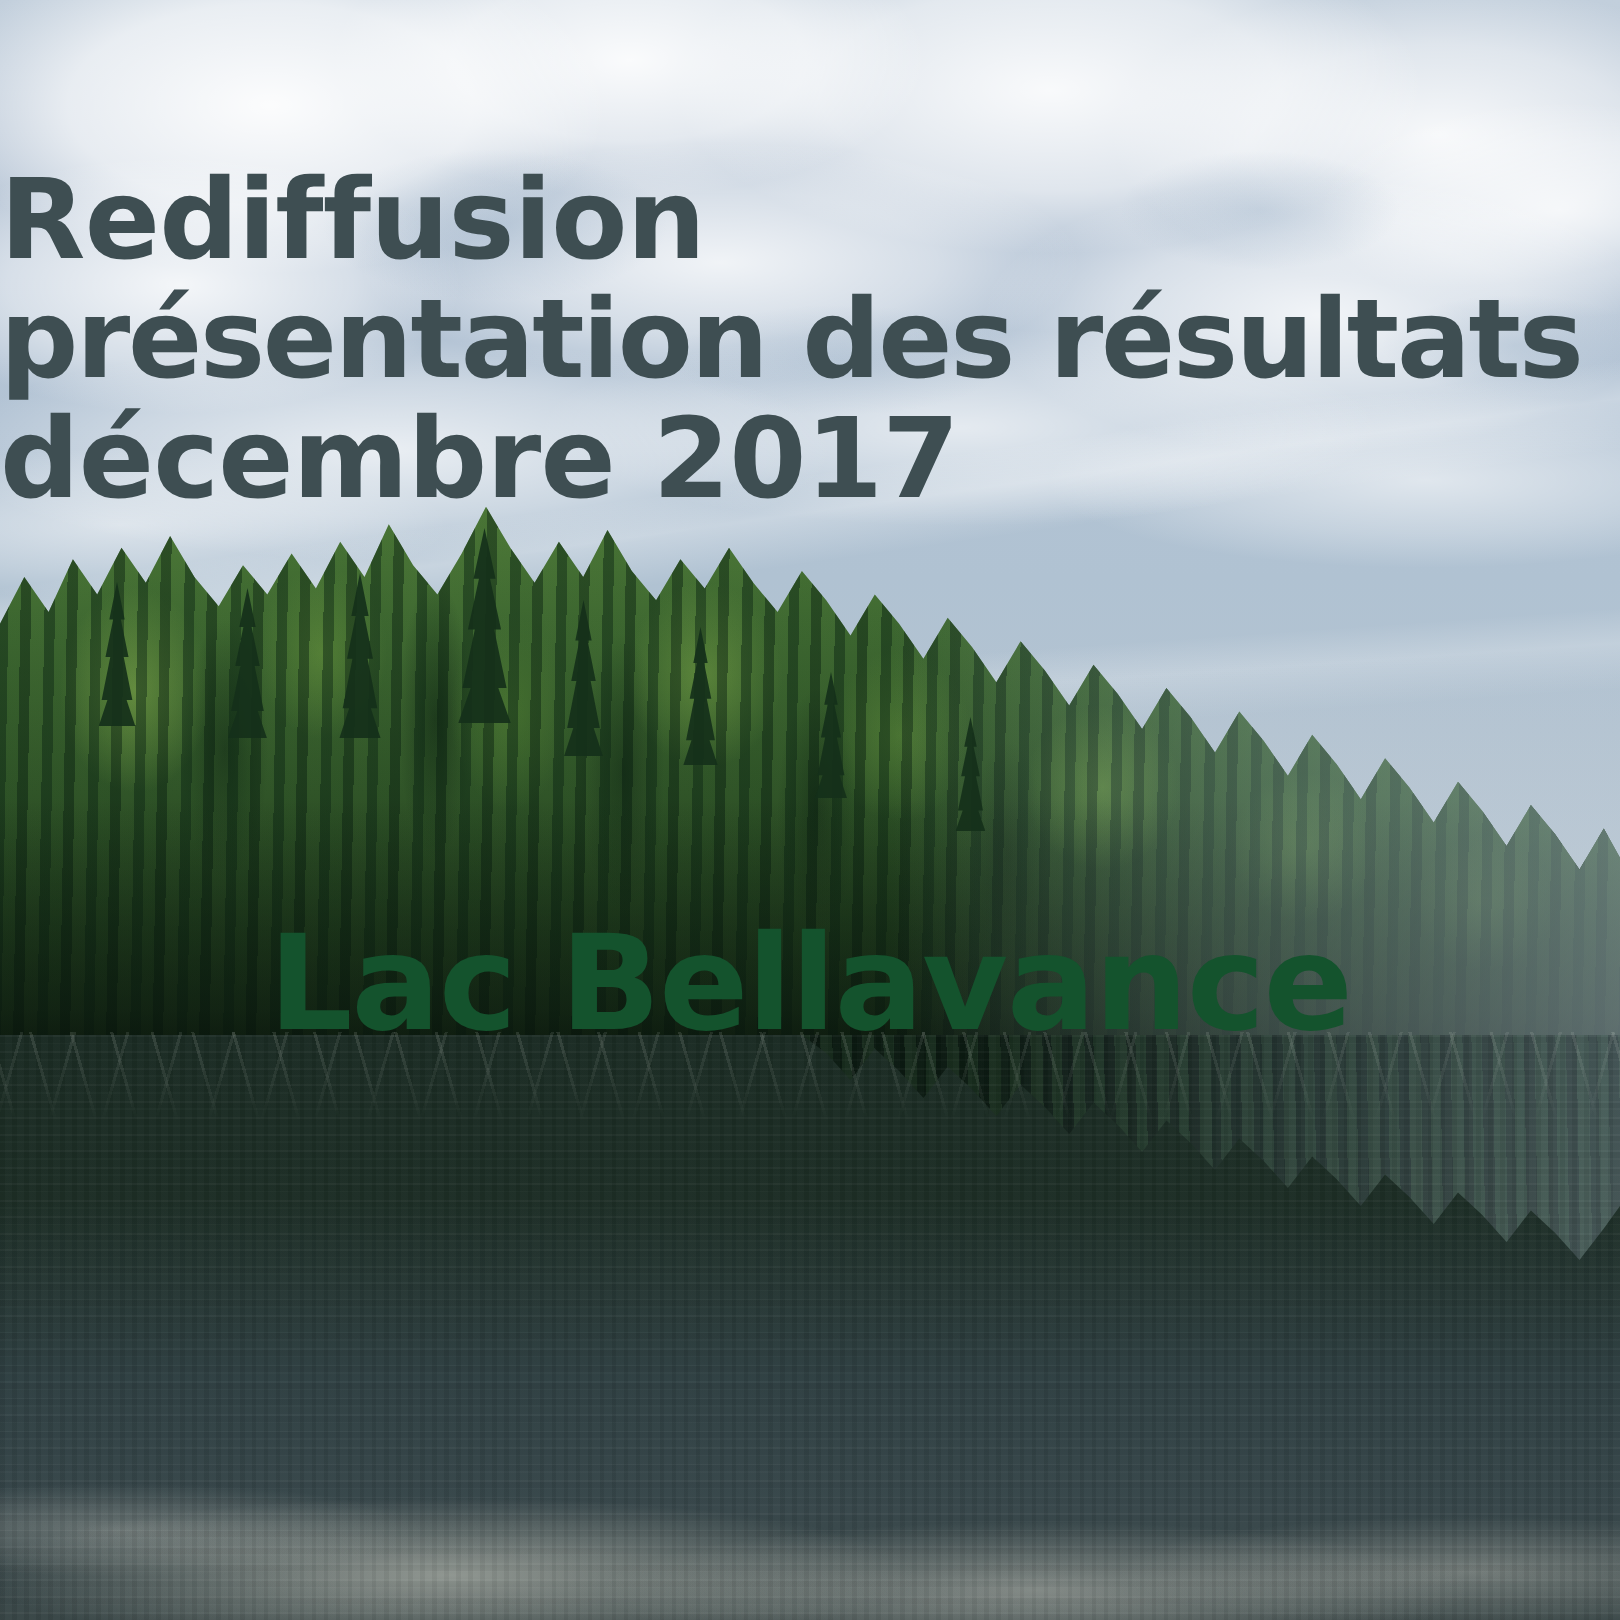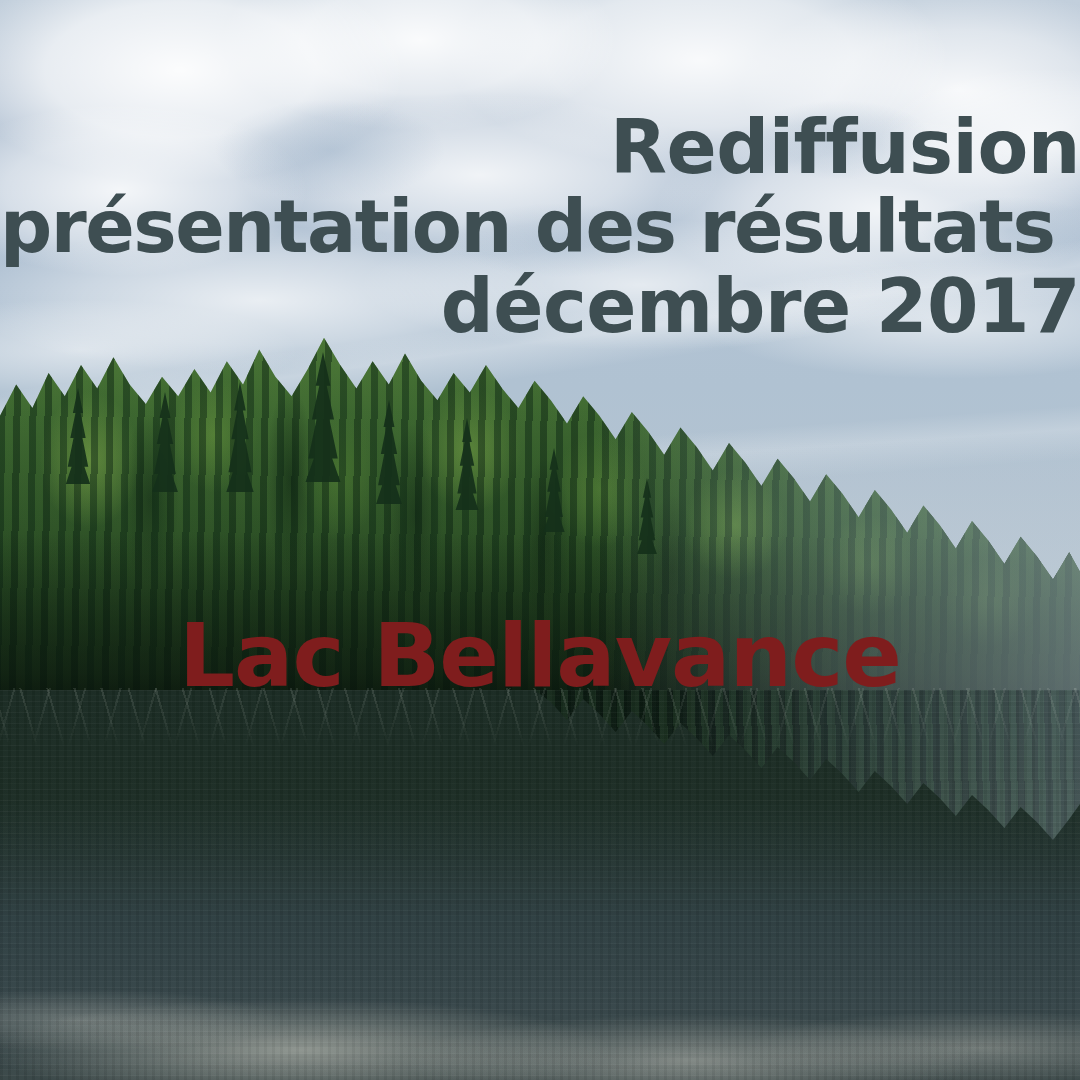--- a/index.html
+++ b/index.html
@@ -215,21 +215,21 @@
       rgba(0,0,0,0.05) 0px, rgba(0,0,0,0.05) 3px,
       rgba(255,255,255,0.012) 3px, rgba(255,255,255,0.012) 8px);
   }
 
   
   .title-block {
     position: absolute;
     left: 0;
     top: 108px;
     width: 1080px;
-    text-align: right;
+    text-align: left;
     line-height: 1.08;
     font-weight: 700;
     letter-spacing: -0.5px;
   }
   .title-line {
     display: block;
     color: #3e4e52;
     font-size: 74px;
     white-space: nowrap;
   }
@@ -239,21 +239,21 @@
   }
 
   .lake-name {
     position: absolute;
     left: 0;
     top: 604px;
     width: 1080px;
     text-align: center;
     font-size: 88px;
     font-weight: 700;
-    color: #7f1d1d;
+    color: #14532d;
     letter-spacing: -1px;
     white-space: nowrap;
   }
 </style>
 </head>
 <body>
 
 <div id="slide">
 
   <div class="sky"></div>

